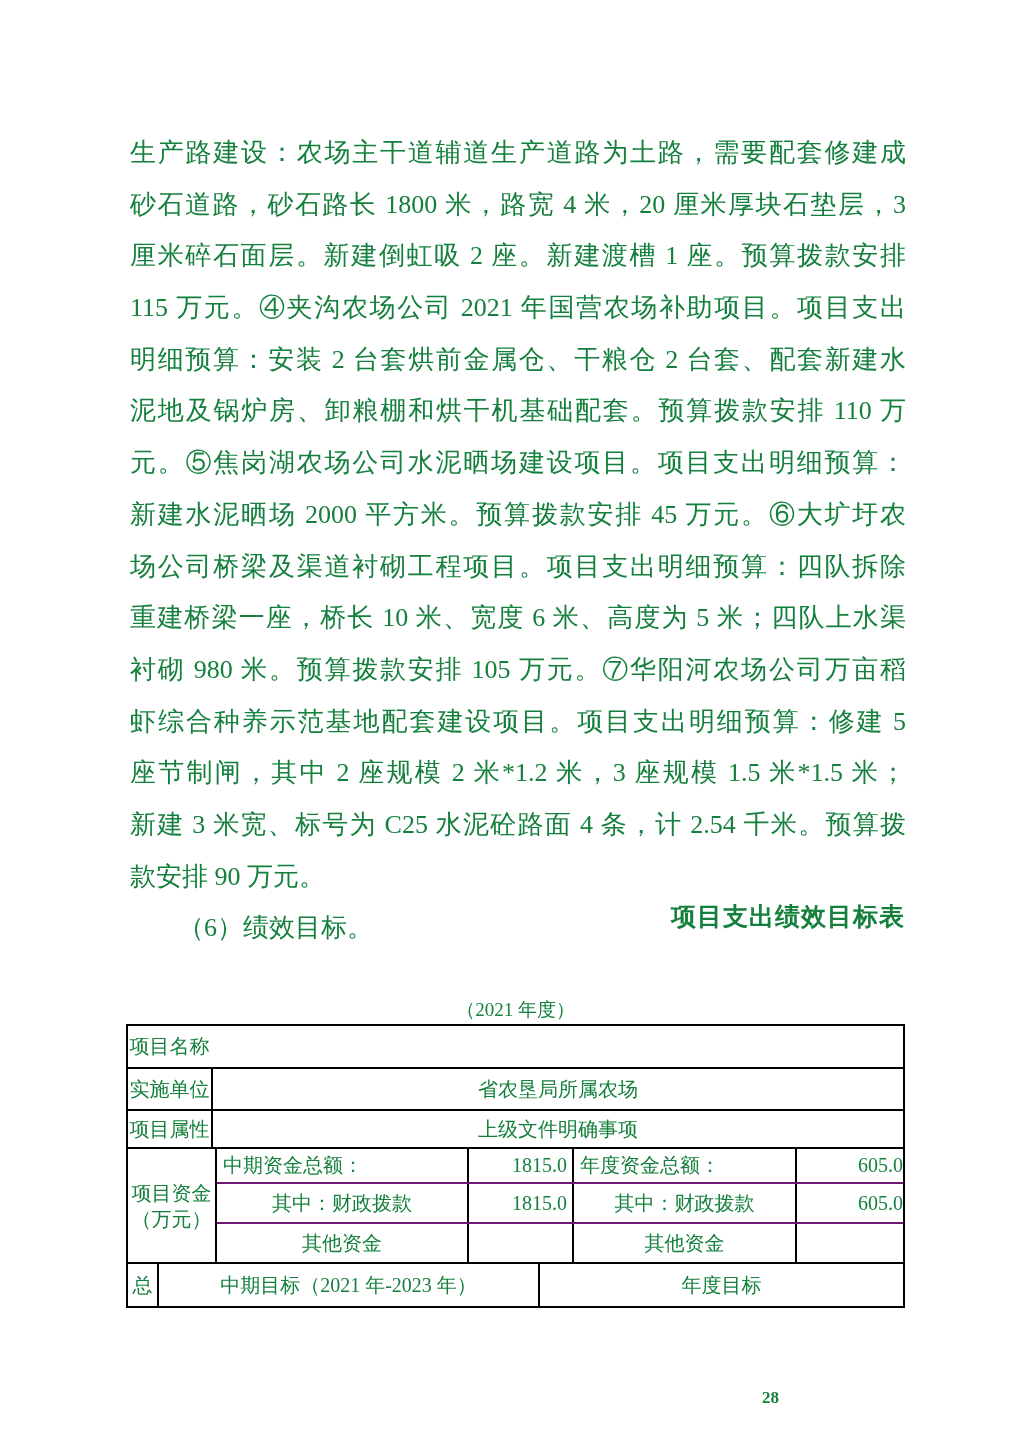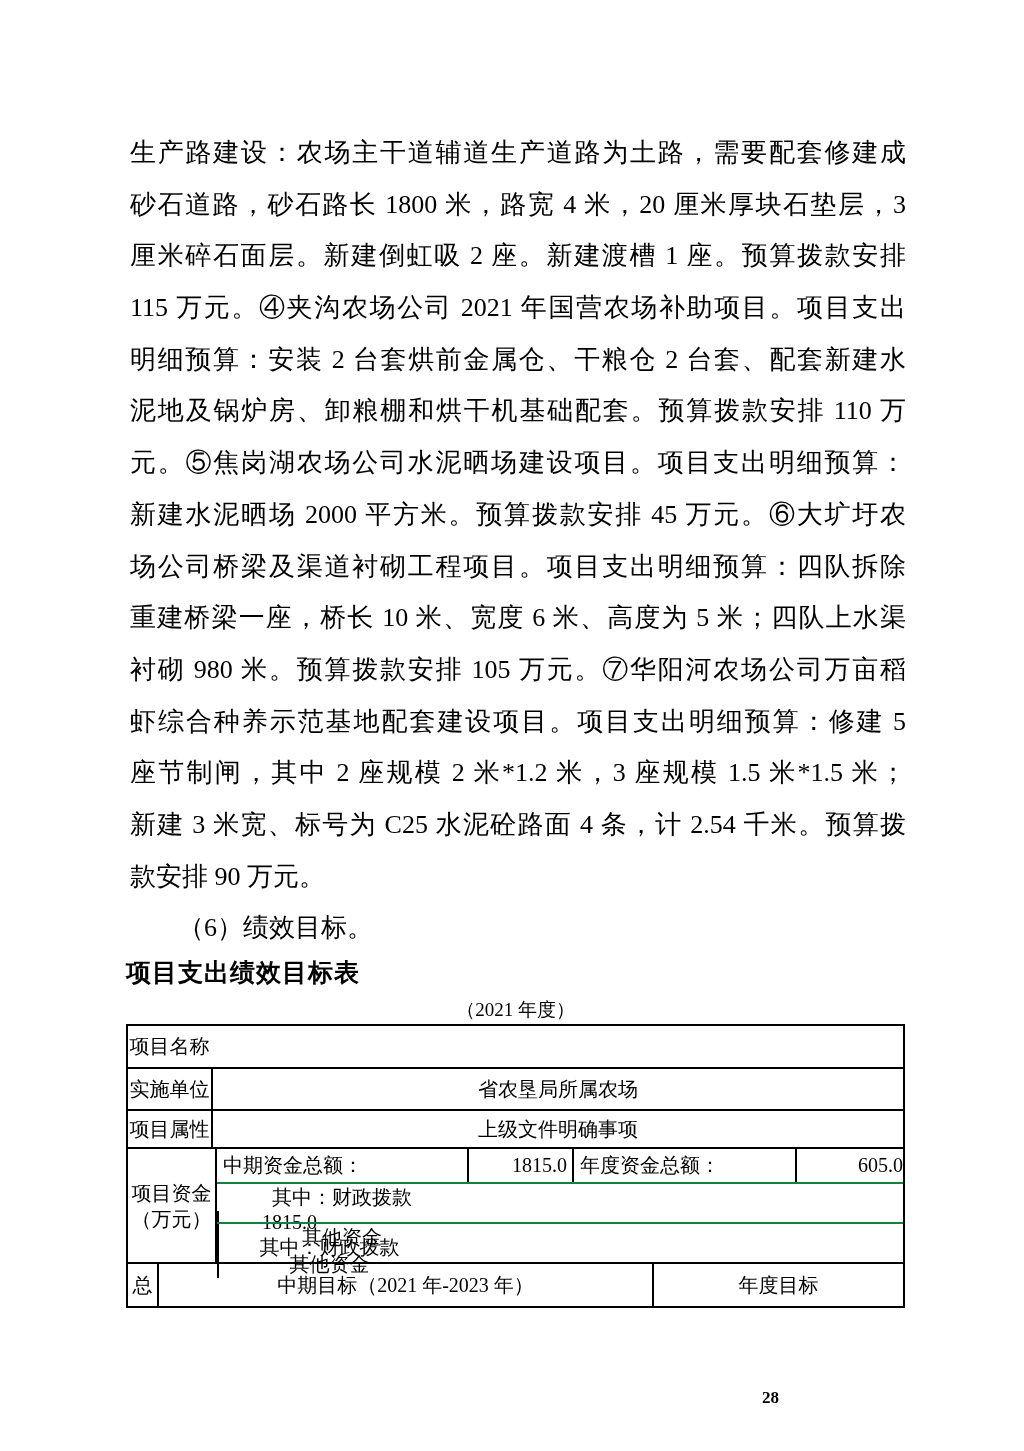--- a/index.html
+++ b/index.html
@@ -1,21 +1,21 @@
 <!DOCTYPE html>
 <html><head>
 <meta charset="utf-8">
 <style>
   html,body{margin:0;padding:0;background:#e8e8e8;}
   .page{
     position:relative;
     width:1024px;height:1451px;
     background:#ffffff;
     font-family:"Liberation Serif","DejaVu Serif",serif;
-    color:#000000;
+    color:#15803d;
     overflow:hidden;
     margin:0 auto;
   }
   
   .bodytext{
     position:absolute;
     left:130px;top:127px;width:776px;
     font-size:26px;
     line-height:51.7px;
   }
@@ -28,22 +28,22 @@
   .bline.noju{
     text-align:left;
     text-align-last:left;
   }
   .bline.indent{
     padding-left:48px;
   }
   
   .ttitle{
     position:absolute;
-    left:126px;top:956px;width:779px;
-    text-align:left;
+    left:126px;top:900px;width:779px;
+    text-align:right;
     font-family:"Liberation Sans","DejaVu Sans",sans-serif;
     font-weight:bold;
     font-size:25px;
     letter-spacing:1px;
   }
   .tsub{
     position:absolute;
     left:126px;top:997px;width:779px;
     text-align:center;
     font-size:19px;
@@ -72,33 +72,33 @@
   
   .funding{height:115px;}
   .fhead{
     width:87px;flex:none;
     display:flex;flex-direction:column;
     align-items:center;justify-content:center;
     line-height:26px;
   }
   .fbody{flex:1;border-left:2px solid #000;display:flex;flex-direction:column;}
   .frow{display:flex;flex:none;}
-  .frow + .frow{border-top:2px solid #15803d;flex-direction:column;}
+  .frow + .frow{border-top:2px solid #701a75;}
   .fr1{height:33px;}
   .fr2{height:40px;}
   .fr3{height:40px;}
   .f-label{width:250px;flex:none;}
   .f-val{width:105px;flex:none;justify-content:flex-end;padding-right:5px;}
   .f-label2{width:223px;flex:none;}
   .f-val2{flex:1;justify-content:flex-end;text-align:center;}
   .align-left{justify-content:flex-start;padding-left:6px;}
   
   .goal{height:44px;}
   .g-corner{width:29px;flex:none;}
-  .g-mid{width:495px;flex:none;}
+  .g-mid{width:381px;flex:none;}
   .g-annual{flex:1;}
   
   .pagenum{
     position:absolute;
     left:762px;top:1388px;
     font-weight:bold;
     font-size:17px;
   }
 </style>
 </head>

